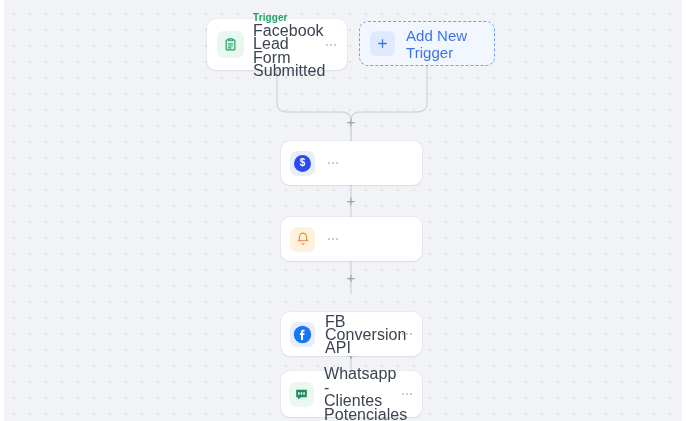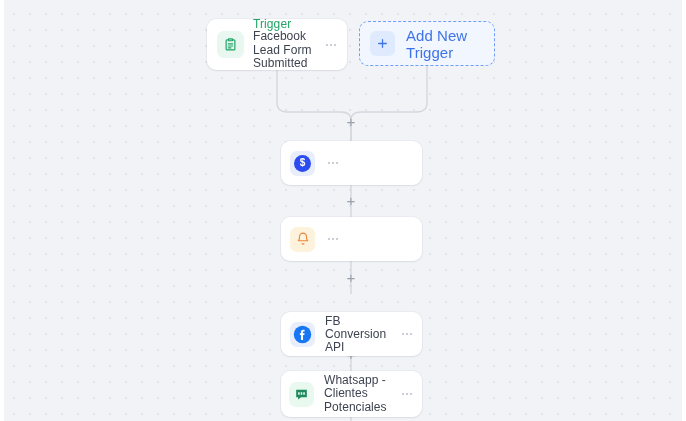--- a/index.html
+++ b/index.html
@@ -91,29 +91,29 @@
 
   .node-body {
     flex: 1 1 auto;
     min-width: 0;
     display: flex;
     flex-direction: column;
     justify-content: center;
   }
 
   .node-kicker {
-    font-size: 12px;
-    font-weight: normal;
+    font-size: 10px;
+    font-weight: bold;
     color: #21a366;
     line-height: 12px;
     letter-spacing: .1px;
   }
 
   .node-title {
-    font-size: 12px;
+    font-size: 16px;
     color: #3d4350;
     line-height: 13px;
     letter-spacing: .05px;
   }
 
   .node-title.two-line {
     line-height: 13.5px;
   }
 
   .dots-menu {

